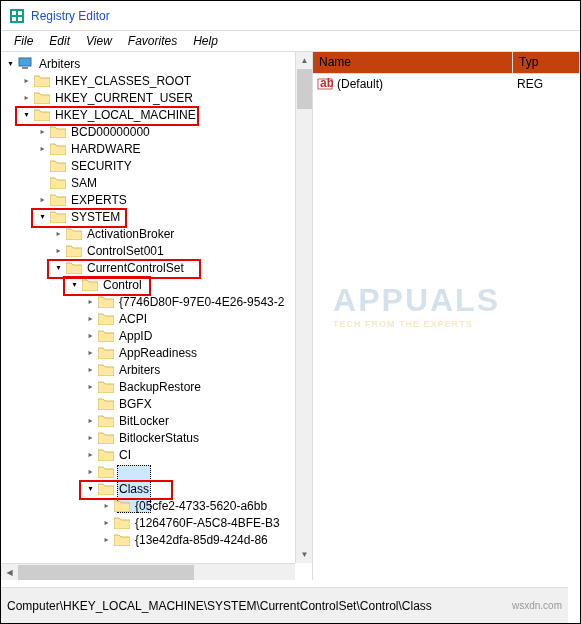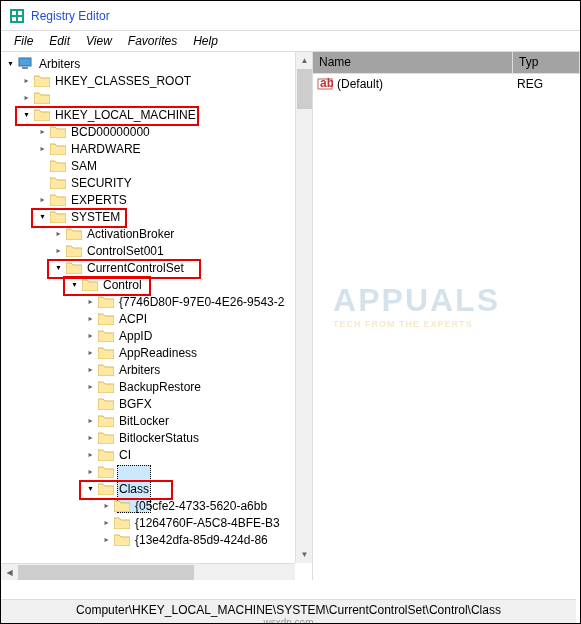--- a/index.html
+++ b/index.html
@@ -17,24 +17,24 @@
 .expander.open { color: #000; }
 .spacer { display: inline-block; }
 .folder-icon { width: 16px; height: 13px; display: inline-block; margin-right: 3px; position: relative; }
 .folder-icon svg { width: 16px; height: 13px; }
 .comp-icon { width: 16px; height: 13px; display: inline-block; margin-right: 3px; }
 .node-label { padding: 0 2px; }
 .node-label.selected { background: #cce8ff; border: 1px dotted #000; padding: 16px 1px; }
 .highlight-box { border: 2px solid #e60000; position: absolute; pointer-events: none; }
 .listpane { flex: 1; height: 100%; overflow: hidden; }
 .listheader { display: flex; height: 22px; border-bottom: 1px solid #ddd; }
-.listheader div { padding: 3px 6px; border-right: 1px solid #ddd; background: #a3a3a3; }
+.listheader div { padding: 3px 6px; border-right: 1px solid #ddd; background: #c2410c; }
 .listrow { display: flex; align-items: center; padding: 2px 4px; }
 .string-icon { width: 16px; height: 16px; margin-right: 4px; display: inline-flex; align-items: center; justify-content: center; }
-.statusbar { position: absolute; bottom: 0; left: 0; right: 4px; height: 24px; border-top: 1px solid #ddd; padding: 3px 6px; font-size: 12px; background: #f0f0f0; display: flex; justify-content: space-between; align-items: center; flex-direction: column; }
+.statusbar { position: absolute; bottom: 0; left: 0; right: 12px; height: 36px; border-top: 1px solid #ddd; padding: 3px 6px; font-size: 12px; background: #f0f0f0; display: flex; justify-content: space-between; align-items: center; }
 .statusbar .credit { color: #999; font-size: 10px; }
 .scrollbar-v { position: absolute; right: 0; top: 0; width: 17px; height: calc(100% - 17px); background: #f0f0f0; border-left: 1px solid #ddd; }
 .scrollthumb { width: 15px; height: 40px; background: #cdcdcd; margin: 17px 1px 0 1px; }
 .scrollbar-h { position: absolute; bottom: 0; left: 0; right: 17px; height: 17px; background: #f0f0f0; border-top: 1px solid #ddd; }
 .scrollthumb-h { height: 15px; width: 60%; background: #cdcdcd; margin: 1px 0 0 17px; }
 .scrollarrow { position: absolute; width: 17px; height: 17px; display: flex; align-items: center; justify-content: center; color: #666; font-size: 8px; }
 .watermark { position: absolute; right: 80px; top: 230px; opacity: 0.25; z-index: -1; font-family: Arial; font-weight: bold; pointer-events: none; }
 .watermark .wm1 { color: #5a8fb5; font-size: 32px; letter-spacing: 2px; }
 .watermark .wm2 { color: #e8a020; font-size: 9px; letter-spacing: 1px; }
 </style>
@@ -86,20 +86,21 @@
               <path d="M0 2 L5 2 L7 4 L16 4 L16 13 L0 13 Z" fill="#ffe9a2" stroke="#d9b85c"></path>
             </svg></span>
           <span class="node-label">HKEY_CLASSES_ROOT</span>
         </div>
       <div class="tree-row">
           <span class="spacer" style="width:20px"></span>
           <span class="expander">▸</span>
           <span class="folder-icon"><svg viewBox="0 0 16 13">
               <path d="M0 2 L5 2 L7 4 L16 4 L16 13 L0 13 Z" fill="#ffe9a2" stroke="#d9b85c"></path>
             </svg></span>
+          <span class="node-label">HKEY_CURRENT_USER</span>
         </div>
       <div class="tree-row">
           <span class="spacer" style="width:20px"></span>
           <span class="expander open">▾</span>
           <span class="folder-icon"><svg viewBox="0 0 16 13">
               <path d="M0 2 L5 2 L7 4 L16 4 L16 13 L0 13 Z" fill="#ffe9a2" stroke="#d9b85c"></path>
             </svg></span>
           <span class="node-label">HKEY_LOCAL_MACHINE</span>
         </div>
 
@@ -118,29 +119,29 @@
               <path d="M0 2 L5 2 L7 4 L16 4 L16 13 L0 13 Z" fill="#ffe9a2" stroke="#d9b85c"></path>
             </svg></span>
           <span class="node-label">HARDWARE</span>
         </div>
       <div class="tree-row">
           <span class="spacer" style="width:36px"></span>
           <span class="expander"></span>
           <span class="folder-icon"><svg viewBox="0 0 16 13">
               <path d="M0 2 L5 2 L7 4 L16 4 L16 13 L0 13 Z" fill="#ffe9a2" stroke="#d9b85c"></path>
             </svg></span>
+          <span class="node-label">SECURITY</span>
+        </div>
+      <div class="tree-row">
+          <span class="spacer" style="width:36px"></span>
+          <span class="expander"></span>
+          <span class="folder-icon"><svg viewBox="0 0 16 13">
+              <path d="M0 2 L5 2 L7 4 L16 4 L16 13 L0 13 Z" fill="#ffe9a2" stroke="#d9b85c"></path>
+            </svg></span>
           <span class="node-label">SAM</span>
-        </div>
-      <div class="tree-row">
-          <span class="spacer" style="width:36px"></span>
-          <span class="expander"></span>
-          <span class="folder-icon"><svg viewBox="0 0 16 13">
-              <path d="M0 2 L5 2 L7 4 L16 4 L16 13 L0 13 Z" fill="#ffe9a2" stroke="#d9b85c"></path>
-            </svg></span>
-          <span class="node-label">SECURITY</span>
         </div>
       <div class="tree-row">
           <span class="spacer" style="width:36px"></span>
           <span class="expander">▸</span>
           <span class="folder-icon"><svg viewBox="0 0 16 13">
               <path d="M0 2 L5 2 L7 4 L16 4 L16 13 L0 13 Z" fill="#ffe9a2" stroke="#d9b85c"></path>
             </svg></span>
           <span class="node-label">EXPERTS</span>
         </div>
       <div class="tree-row">

